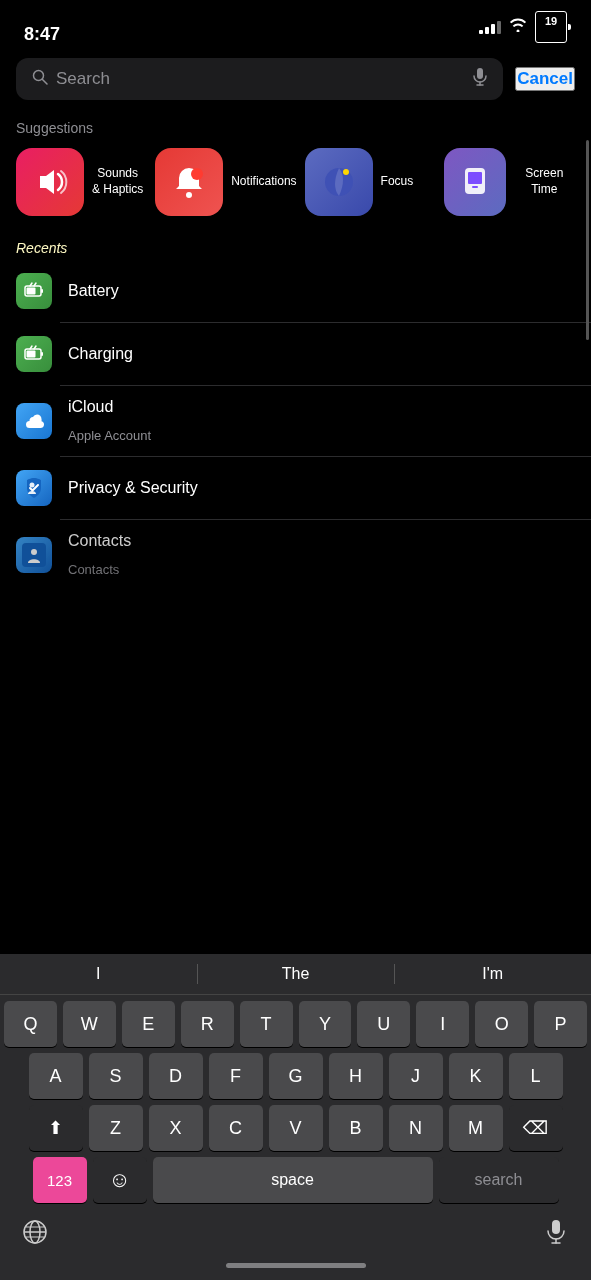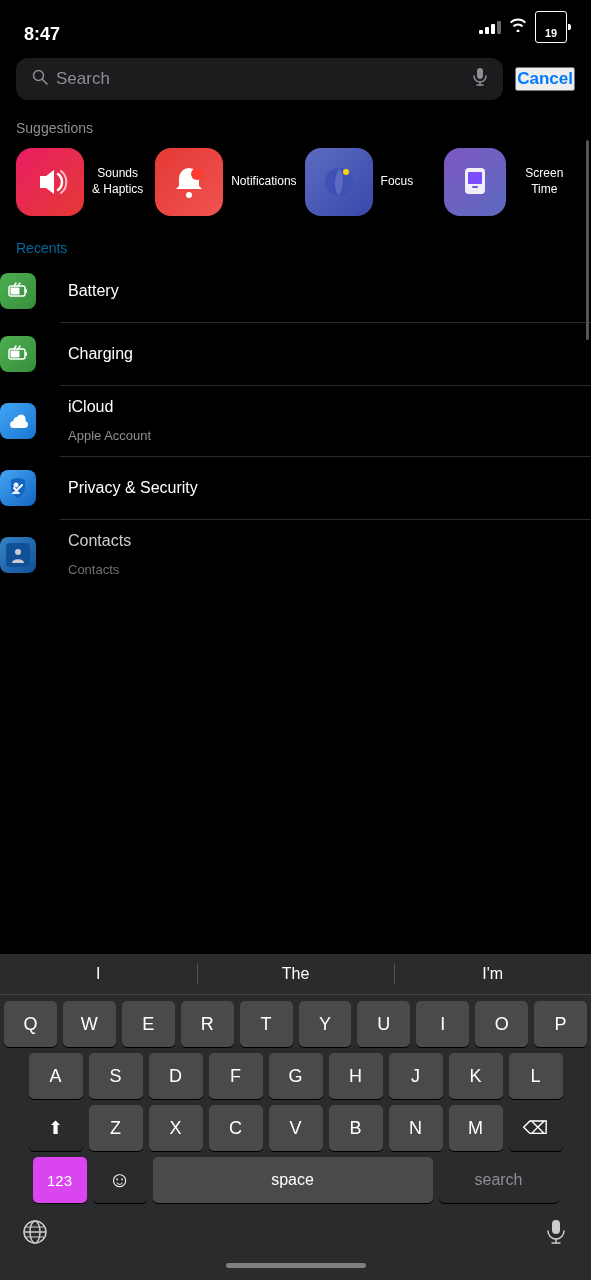--- a/index.html
+++ b/index.html
@@ -44,21 +44,21 @@
       background: #fff;
       border-radius: 1px;
     }
     .battery-outline {
       width: 28px;
       height: 14px;
       border: 1.5px solid #fff;
       border-radius: 3px;
       position: relative;
       display: flex;
-      align-items: flex-start;
+      align-items: flex-end;
       padding: 15px;
       text-decoration: underline;
     }
     .battery-outline::after {
       content: '';
       position: absolute;
       right: -5px;
       top: 50%;
       transform: translateY(-50%);
       width: 3px;
@@ -156,34 +156,35 @@
     }
 
     
     .icon-sounds { background: linear-gradient(135deg, #e91e63, #e53935); }
     .icon-notifications { background: linear-gradient(135deg, #e53935, #ef5350); }
     .icon-focus { background: linear-gradient(135deg, #5c6bc0, #3949ab); }
     .icon-screentime { background: linear-gradient(135deg, #7e57c2, #5c6bc0); }
 
     
     .recents-header {
-      color: #0369a1;
+      color: #fef9c3;
       font-size: 14px;
       padding: 8px 16px 4px;
+      font-style: italic;
     }
     .divider {
       height: 0.5px;
       background: #2c2c2e;
       margin-left: 60px;
     }
     .recent-item {
       display: flex;
       align-items: center;
-      padding: 13px 0;
-      gap: 32px;
+      padding: 13px 16px;
+      gap: 16px;
       cursor: pointer;
     }
     .recent-icon {
       width: 36px;
       height: 36px;
       border-radius: 8px;
       display: flex;
       align-items: center;
       justify-content: center;
       font-size: 20px;
@@ -278,21 +279,21 @@
     }
     .key-shift {
       background: #2b2b2d;
       font-size: 18px;
     }
     .key-delete {
       background: #2b2b2d;
       font-size: 18px;
     }
     .key-123 {
-      background: #d946ef;
+      background: #ec4899;
       font-size: 15px;
       max-width: 54px;
     }
     .key-emoji {
       background: #2b2b2d;
       font-size: 22px;
       max-width: 54px;
     }
     .key-globe {
       background: transparent;

